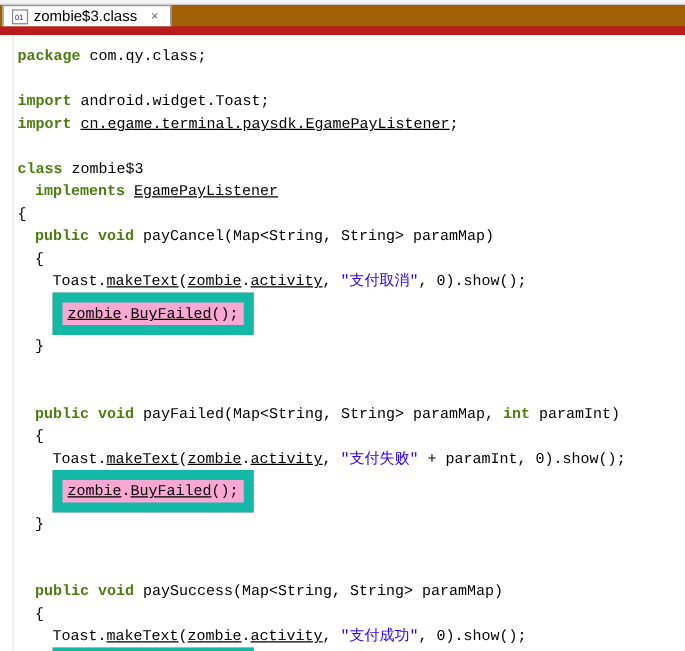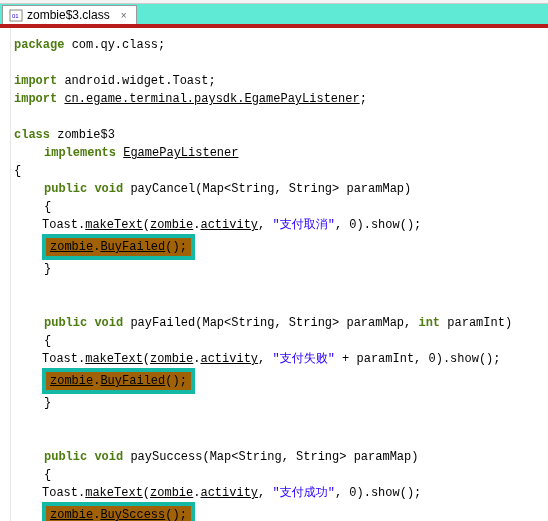--- a/index.html
+++ b/index.html
@@ -1,28 +1,28 @@
 <!DOCTYPE html>
 <html><head>
 <meta charset="utf-8">
 <style>
 * { margin: 0; padding: 0; box-sizing: border-box; }
 body { font-family: "Consolas", "Courier New", monospace; font-size: 12px; background: #fff; width: 548px; }
-.tab-bar { background: #5eead4; border-bottom: 4px solid #b91c1c; height: 24px; display: flex; align-items: flex-end; }
+.tab-bar { background: #a16207; border-bottom: 7px solid #b91c1c; height: 24px; display: flex; }
 .tab { background: #fff; border: 1px solid #999; border-bottom: none; padding: 2px 6px; display: flex; align-items: center; gap: 4px; font-family: Arial, sans-serif; margin-left: 2px; }
 .tab-icon { width: 14px; height: 14px; display: inline-flex; align-items: center; justify-content: center; }
 .close-icon { margin-left: 4px; width: 12px; height: 12px; display: inline-flex; align-items: center; justify-content: center; color: #666; font-size: 10px; }
 .editor { padding: 8px 10px 8px 14px; line-height: 18px; position: relative; }
 .editor::before { content: ""; position: absolute; left: 10px; top: 0; bottom: 0; width: 1px; background: #e8e8e8; }
 .kw { color: #4d7c0f; font-weight: bold; }
 .str { color: #2a00ff; }
 .underline { text-decoration: underline; }
-.indent1 { margin-left: 30px; }
+.indent1 { margin-left: 14px; }
 .indent2 { margin-left: 28px; }
-.highlight-box { border: 4px solid #14b8a6; padding: 0 4px; display: inline-block; background: #a16207; }
+.highlight-box { border: 8px solid #14b8a6; padding: 0 4px; display: inline-block; background: #f9a8d4; }
 .blank { height: 18px; }
 .toolbar-top { height: 4px; background: #f4f4f4; border-bottom: 1px solid #ccc; }
 </style>
 </head>
 <body>
 
 <div class="toolbar-top"></div>
 
 <div class="tab-bar">
   <div class="tab">

